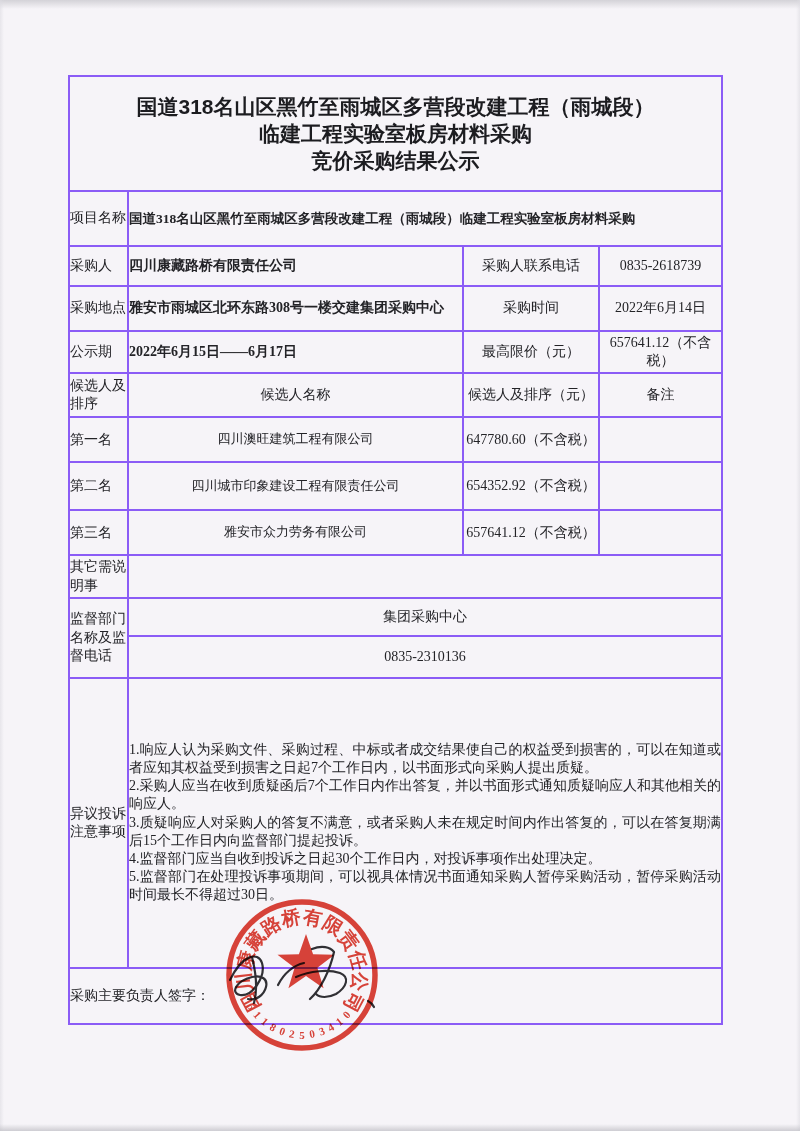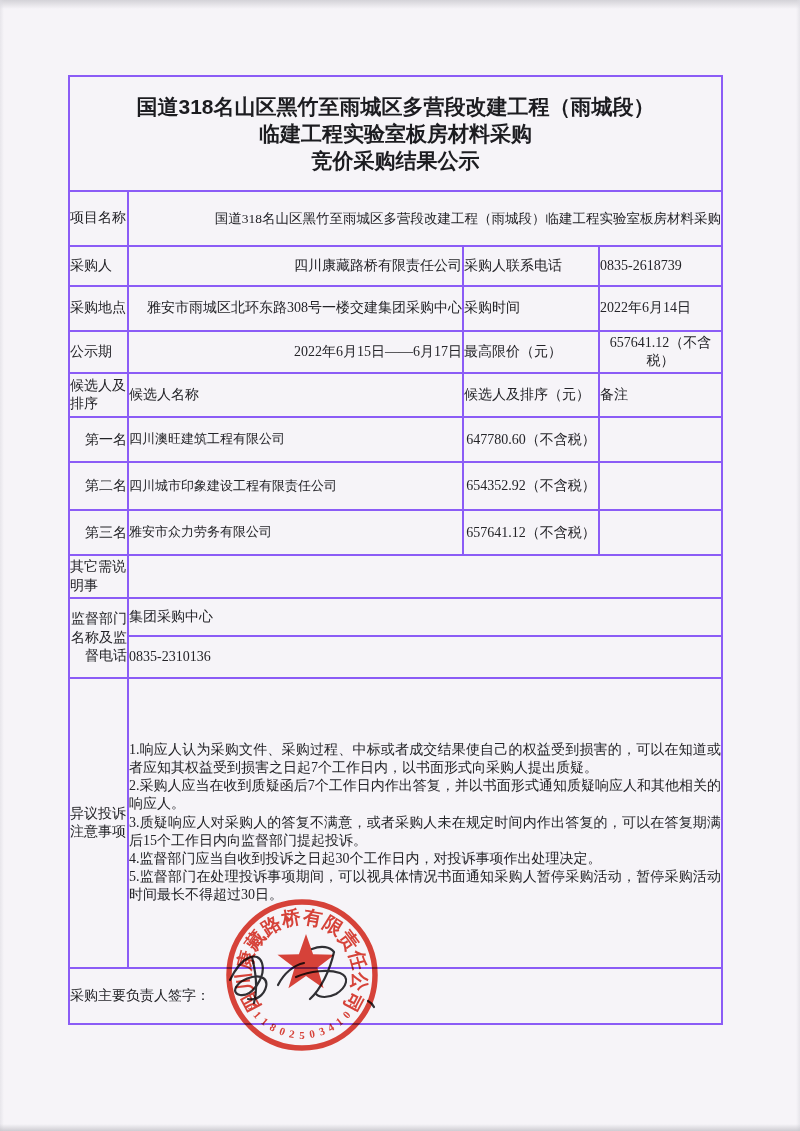--- a/index.html
+++ b/index.html
@@ -27,23 +27,23 @@
     padding:2px 0;font-size:14px;line-height:1.3;
     vertical-align:middle;overflow:hidden;
     background:transparent;
   }
   .title-cell{text-align:center;}
   .doc-title{
     font-family:"Liberation Sans","DejaVu Sans",sans-serif;
     font-weight:bold;font-size:21px;line-height:27px;color:#1c1c20;
   }
   .label{font-size:14px;text-align:left;padding:2px 7px;}
-  .label-center{text-align:right;padding:2px 3px;}
-  .val-left{text-align:right;}
-  .val-center{text-align:left;margin-top:28px;}
+  .label-center{text-align:left;padding:2px 3px;}
+  .val-left{text-align:left;font-weight:bold;}
+  .val-center{text-align:center;margin-top:28px;}
   .small{font-size:13px;padding:2px 3px;}
   .price{font-size:12.5px;padding:2px 2px;text-align:center;}
   .objection-text{font-size:13.5px;line-height:21px;text-align:justify;padding:4px 10px;}
   .sig-cell{font-size:15px;text-align:left;padding:2px 10px;}
 
   .overlay{position:absolute;left:200px;top:885px;width:210px;height:185px;z-index:2;
     mix-blend-mode:multiply;opacity:.93;pointer-events:none;}
   .sig-overlay{z-index:3;opacity:.95;}
 </style>
 </head>

